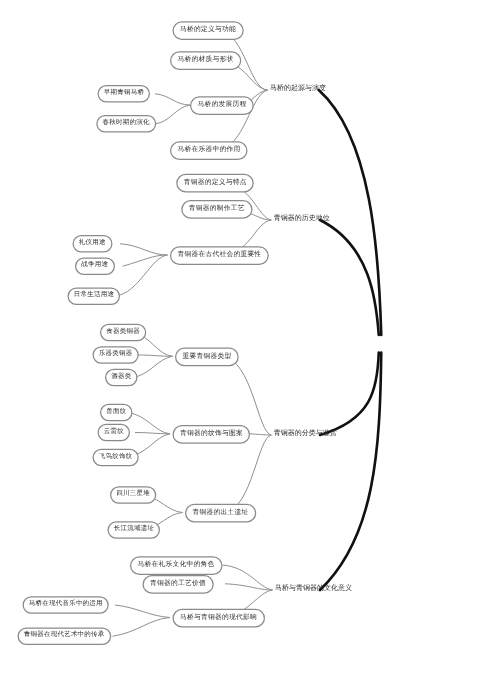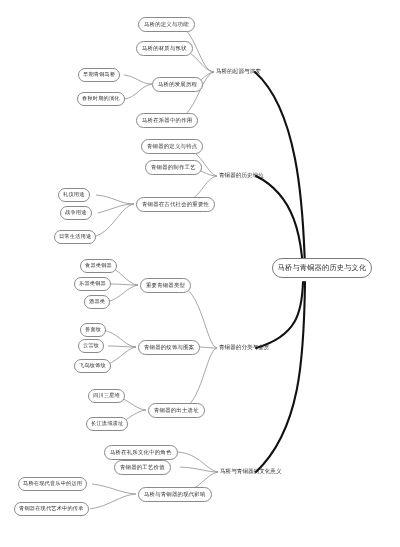--- a/index.html
+++ b/index.html
@@ -52,21 +52,20 @@
       <path d="M146,410 C134,409 128,398 114,396"></path>
       <path d="M146,410 C134,411 128,422 114,424"></path>
       <path d="M218,472 C206,470 200,454 178,452"></path>
       <path d="M218,472 C206,472 200,468 180,467"></path>
       <path d="M218,472 C206,474 200,490 180,494"></path>
       <path d="M136,494 C120,493 110,486 92,484"></path>
       <path d="M136,494 C120,495 110,506 90,509"></path>
     </g>
   </svg>
 
-  <div class="node root" style="left:272px;top:258px;width:100px;">马桥与青铜器的历史与文化</div>
 
   <div class="barelabel" style="left:216px;top:69px;">马桥的起源与演变</div>
   <div class="barelabel" style="left:219px;top:173px;">青铜器的历史地位</div>
   <div class="barelabel" style="left:219px;top:345px;">青铜器的分类与鉴赏</div>
   <div class="barelabel" style="left:220px;top:469px;">马桥与青铜器的文化意义</div>
 
   <div class="node lvl2" style="left:138px;top:17px;">马桥的定义与功能</div>
   <div class="node lvl2" style="left:136px;top:41px;">马桥的材质与形状</div>
   <div class="node lvl2" style="left:152px;top:77px;">马桥的发展历程</div>
   <div class="node lvl3" style="left:78px;top:68px;">早期青铜马桥</div>

